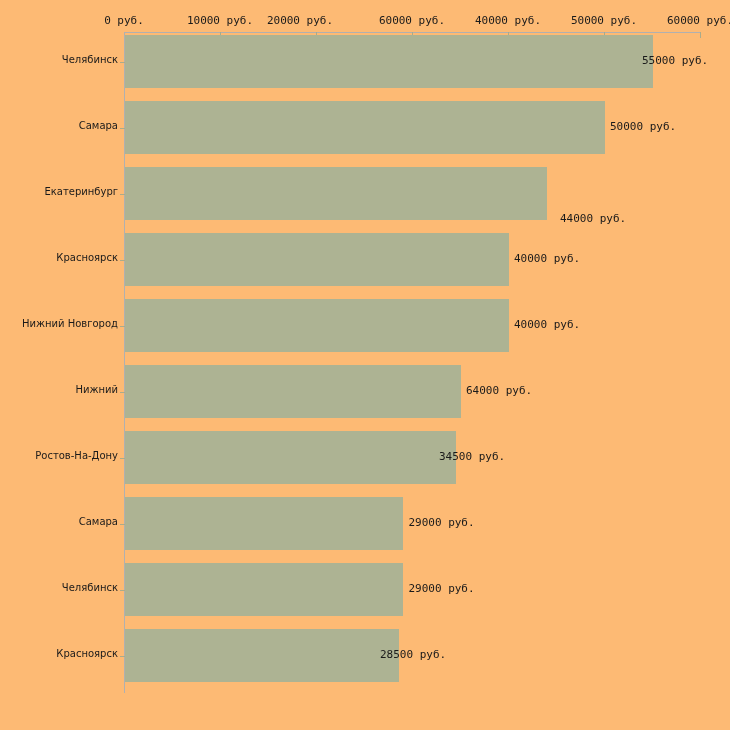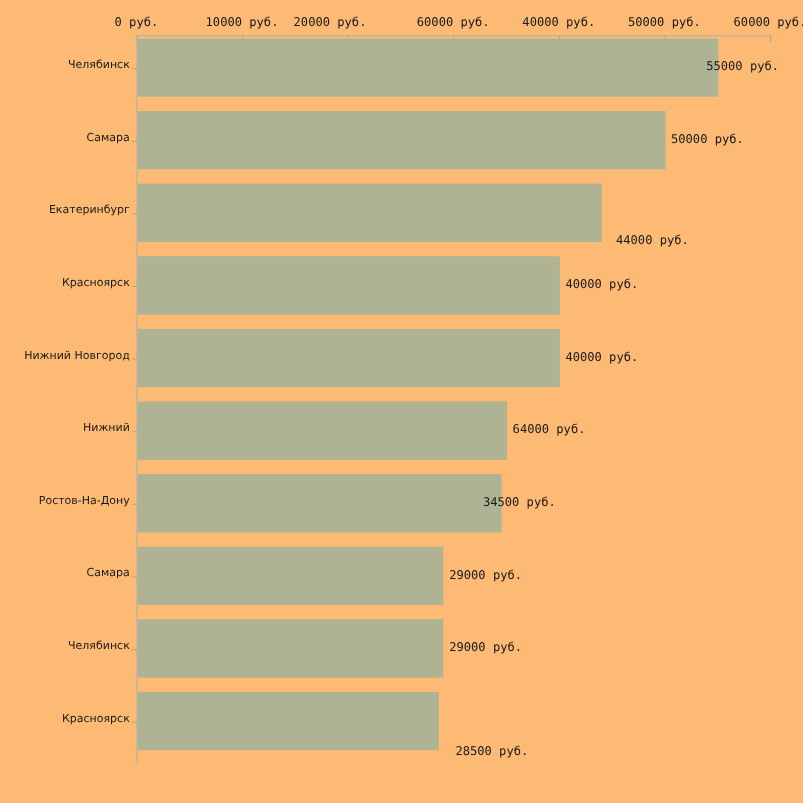--- a/index.html
+++ b/index.html
@@ -180,16 +180,16 @@
         <div class="bar" style="width: 278.4px; height: 53px; background: rgb(173, 179, 147);"></div>
       </div>
       <div class="y-tick" style="top: 590px; background: rgb(169, 171, 140);"></div>
       <div class="cat-label-wrap" style="top: 581.5px; color: rgb(26, 26, 26);">Челябинск</div>
       <div class="val-label" style="left: 408.4px; top: 581.5px; color: rgb(26, 26, 26);">29000 руб.</div>
       <div class="bar-row" style="top: 629px; height: 53px;">
         <div class="bar" style="width: 273.6px; height: 53px; background: rgb(173, 179, 147);"></div>
       </div>
       <div class="y-tick" style="top: 656px; background: rgb(169, 171, 140);"></div>
       <div class="cat-label-wrap" style="top: 647.5px; color: rgb(26, 26, 26);">Красноярск</div>
-      <div class="val-label" style="left: 414px; top: 647.5px; color: rgb(26, 26, 26); margin-top: 28px;">28500 руб.</div>
+      <div class="val-label" style="left: 380px; top: 647.5px; color: rgb(26, 26, 26);">28500 руб.</div>
     </div>
 
 </div>
 
 </body></html>

